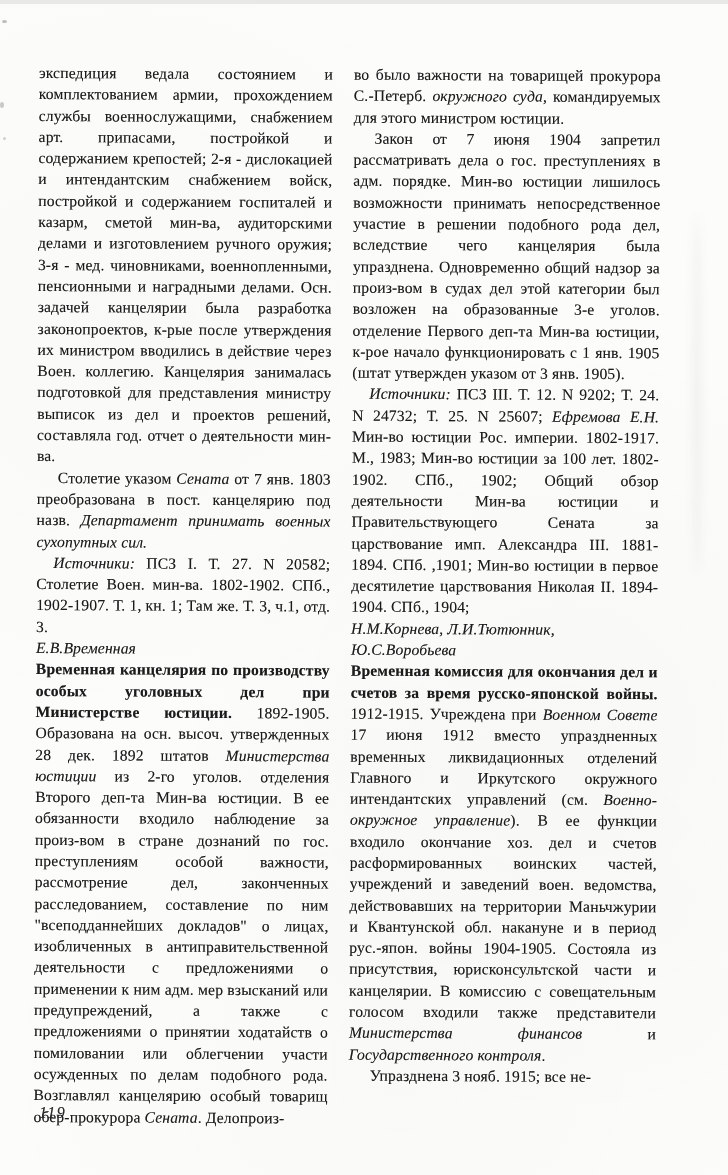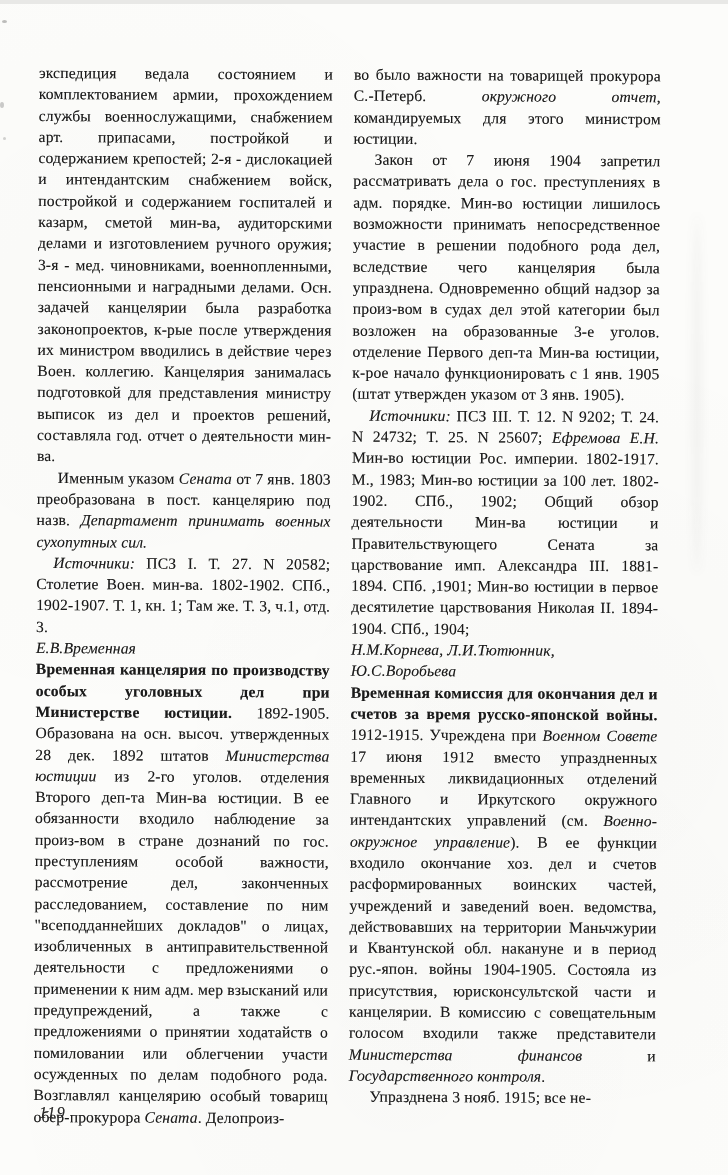--- a/index.html
+++ b/index.html
@@ -80,27 +80,27 @@
     filter: blur(4px);
   }
 </style>
 </head>
 <body>
 
 <div class="scan">
   <div class="columns">
     <div class="column col-left" id="col-left">
         <p class="para kind-body"><span class="run">экспедиция ведала состоянием и комплектованием армии, прохождением службы военнослужащими, снабжением арт. припасами, постройкой и содержанием крепостей; 2-я - дислокацией и интендантским снабжением войск, постройкой и содержанием госпиталей и казарм, сметой мин-ва, аудиторскими делами и изготовлением ручного оружия; 3-я - мед. чиновниками, военнопленными, пенсионными и наградными делами. Осн. задачей канцелярии была разработка законопроектов, к-рые после утверждения их министром вводились в действие через Воен. коллегию. Канцелярия занималась подготовкой для представления министру выписок из дел и проектов решений, составляла год. отчет о деятельности мин-ва.</span></p>
-        <p class="para kind-body indent"><span class="run">Именным указом </span><span class="run run-italic">Сената</span><span class="run"> от 7 янв. 1803 преобразована в пост. канцелярию под назв. </span><span class="run run-italic">Департамент принимать военных сухопутных сил.</span></p>
+        <p class="para kind-body indent"><span class="run">Столетие указом </span><span class="run run-italic">Сената</span><span class="run"> от 7 янв. 1803 преобразована в пост. канцелярию под назв. </span><span class="run run-italic">Департамент принимать военных сухопутных сил.</span></p>
         <p class="para kind-sources indent"><span class="run run-italic">Источники:</span><span class="run"> ПСЗ I. Т. 27. N 20582; Столетие Воен. мин-ва. 1802-1902. СПб., 1902-1907. Т. 1, кн. 1; Там же. Т. 3, ч.1, отд. 3.</span></p>
         <p class="para kind-signature"><span class="run run-italic">Е.В.Временная</span></p>
         <p class="para kind-entry"><span class="run run-bold">Временная канцелярия по производству особых уголовных дел при Министерстве юстиции.</span><span class="run"> 1892-1905. Образована на осн. высоч. утвержденных 28 дек. 1892 штатов </span><span class="run run-italic">Министерства юстиции</span><span class="run"> из 2-го уголов. отделения Второго деп-та Мин-ва юстиции. В ее обязанности входило наблюдение за произ-вом в стране дознаний по гос. преступлениям особой важности, рассмотрение дел, законченных расследованием, составление по ним "всеподданнейших докладов" о лицах, изобличенных в антиправительственной деятельности с предложениями о применении к ним адм. мер взысканий или предупреждений, а также с предложениями о принятии ходатайств о помиловании или облегчении участи осужденных по делам подобного рода. Возглавлял канцелярию особый товарищ обер-прокурора </span><span class="run run-italic">Сената</span><span class="run">. Делопроиз-</span></p>
       </div>
     <div class="column col-right" id="col-right">
-        <p class="para kind-body"><span class="run">во было важности на товарищей прокурора С.-Петерб. </span><span class="run run-italic">окружного отчет</span><span class="run">, командируемых для этого министром юстиции.</span></p>
+        <p class="para kind-body"><span class="run">во было важности на товарищей прокурора С.-Петерб. </span><span class="run run-italic">окружного суда</span><span class="run">, командируемых для этого министром юстиции.</span></p>
         <p class="para kind-body indent space-before"><span class="run">Закон от 7 июня 1904 запретил рассматривать дела о гос. преступлениях в адм. порядке. Мин-во юстиции лишилось возможности принимать непосредственное участие в решении подобного рода дел, вследствие чего канцелярия была упразднена. Одновременно общий надзор за произ-вом в судах дел этой категории был возложен на образованные 3-е уголов. отделение Первого деп-та Мин-ва юстиции, к-рое начало функционировать с 1 янв. 1905 (штат утвержден указом от 3 янв. 1905).</span></p>
         <p class="para kind-sources indent"><span class="run run-italic">Источники:</span><span class="run"> ПСЗ III. Т. 12. N 9202; Т. 24. N 24732; Т. 25. N 25607; </span><span class="run run-italic">Ефремова Е.Н.</span><span class="run"> Мин-во юстиции Рос. империи. 1802-1917. М., 1983; Мин-во юстиции за 100 лет. 1802-1902. СПб., 1902; Общий обзор деятельности Мин-ва юстиции и Правительствующего Сената за царствование имп. Александра III. 1881-1894. СПб. ,1901; Мин-во юстиции в первое десятилетие царствования Николая II. 1894-1904. СПб., 1904;</span></p>
         <p class="para kind-signature"><span class="run run-italic">Н.М.Корнева, Л.И.Тютюнник,</span></p>
         <p class="para kind-signature"><span class="run run-italic">Ю.С.Воробьева</span></p>
         <p class="para kind-entry"><span class="run run-bold">Временная комиссия для окончания дел и счетов за время русско-японской войны.</span><span class="run"> 1912-1915. Учреждена при </span><span class="run run-italic">Военном Совете</span><span class="run"> 17 июня 1912 вместо упраздненных временных ликвидационных отделений Главного и Иркутского окружного интендантских управлений (см. </span><span class="run run-italic">Военно-окружное управление</span><span class="run">). В ее функции входило окончание хоз. дел и счетов расформированных воинских частей, учреждений и заведений воен. ведомства, действовавших на территории Маньчжурии и Квантунской обл. накануне и в период рус.-япон. войны 1904-1905. Состояла из присутствия, юрисконсультской части и канцелярии. В комиссию с совещательным голосом входили также представители </span><span class="run run-italic">Министерства финансов</span><span class="run"> и </span><span class="run run-italic">Государственного контроля</span><span class="run">.</span></p>
         <p class="para kind-body indent"><span class="run">Упразднена 3 нояб. 1915; все не-</span></p>
       </div>
   </div>
   <div class="page-number">119</div>
   <div class="speck s1"></div>

